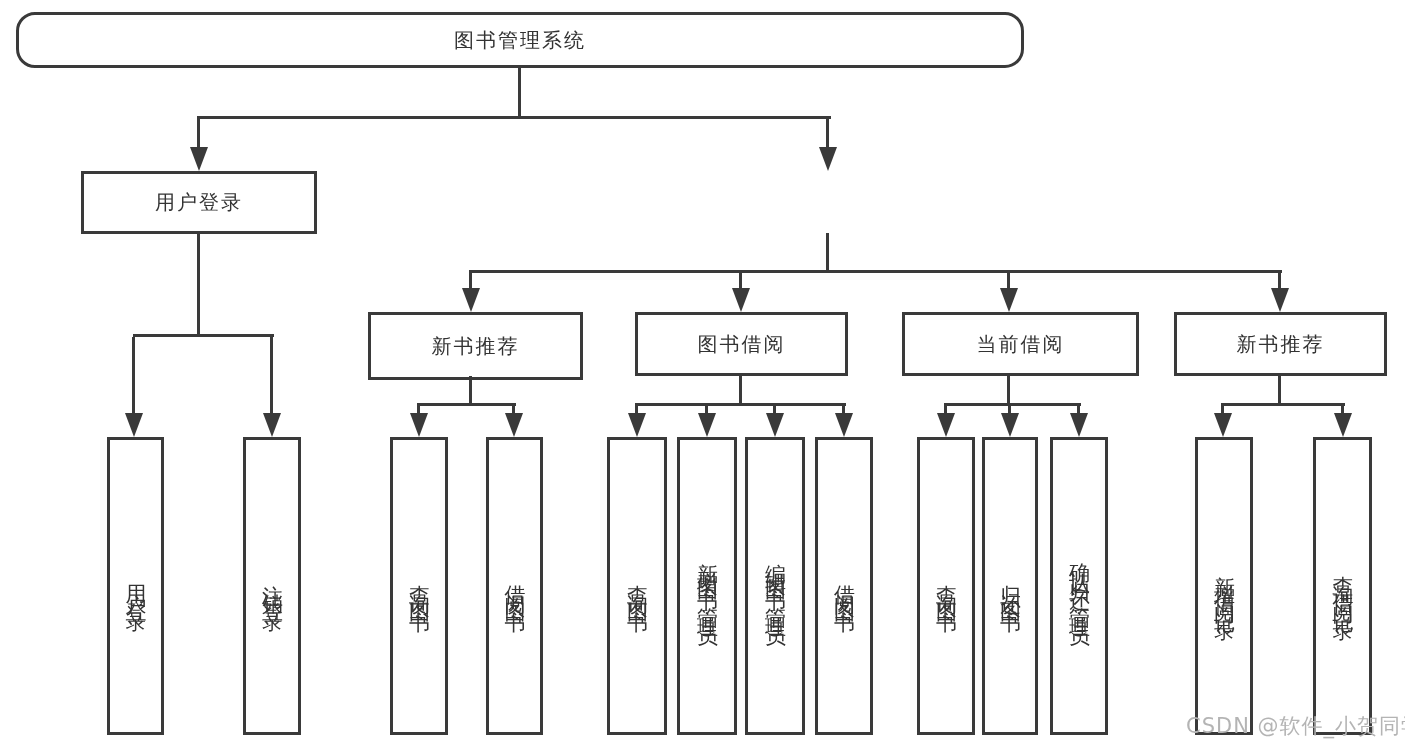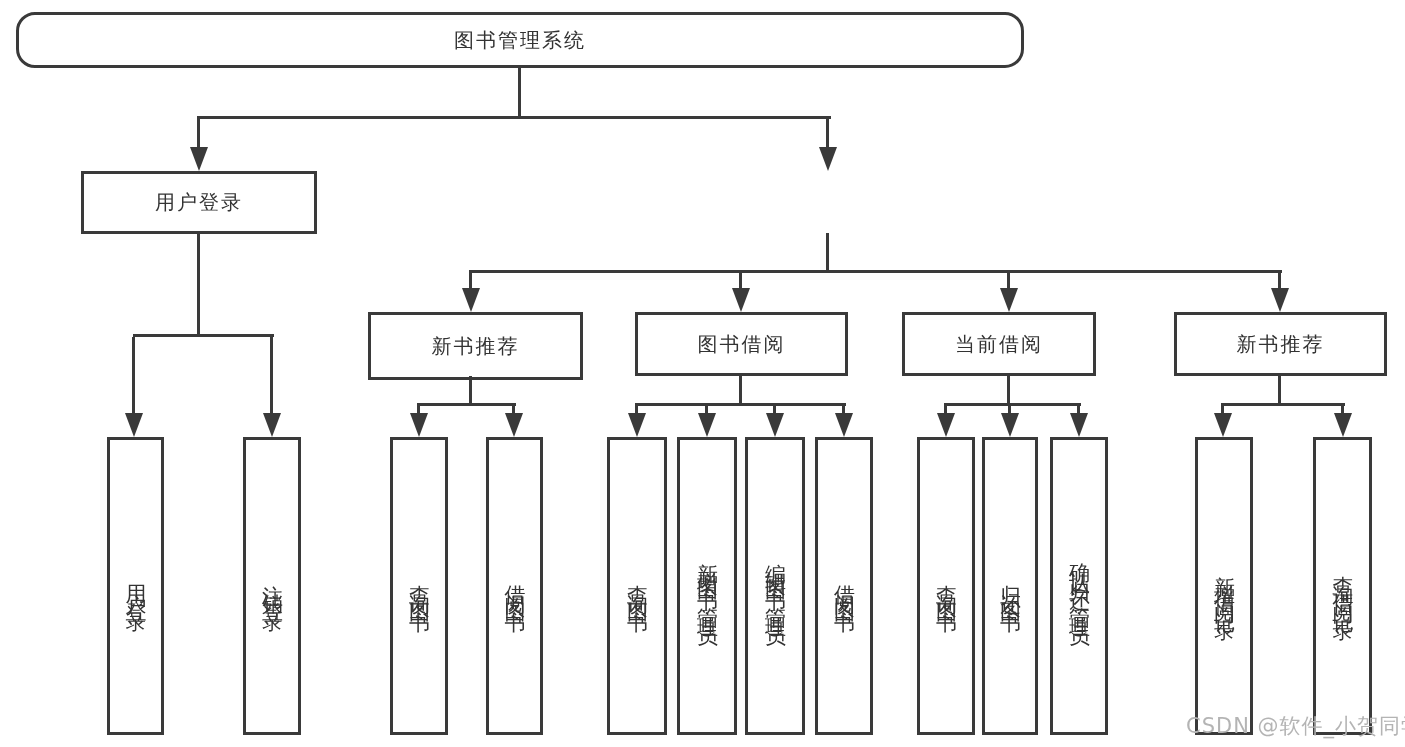--- a/index.html
+++ b/index.html
@@ -70,21 +70,21 @@
   <div class="arrow" style="left:1000px;top:288px;"></div>
   <div class="vline" style="left:1278px;top:273px;height:16px;"></div>
   <div class="arrow" style="left:1271px;top:288px;"></div>
 
   <div class="box" style="left:368px;top:312px;width:215px;height:68px;">
     <span class="hlabel">新书推荐</span>
   </div>
   <div class="box" style="left:635px;top:312px;width:213px;height:64px;">
     <span class="hlabel">图书借阅</span>
   </div>
-  <div class="box" style="left:902px;top:312px;width:194px;height:64px;">
+  <div class="box" style="left:902px;top:312px;width:237px;height:64px;">
     <span class="hlabel">当前借阅</span>
   </div>
   <div class="box" style="left:1174px;top:312px;width:213px;height:64px;">
     <span class="hlabel">新书推荐</span>
   </div>
 
   <div class="vline" style="left:469px;top:376px;height:30px;"></div>
   <div class="hline" style="left:417px;top:403px;width:99px;"></div>
   <div class="vline" style="left:417px;top:406px;height:9px;"></div>
   <div class="arrow" style="left:410px;top:413px;"></div>

